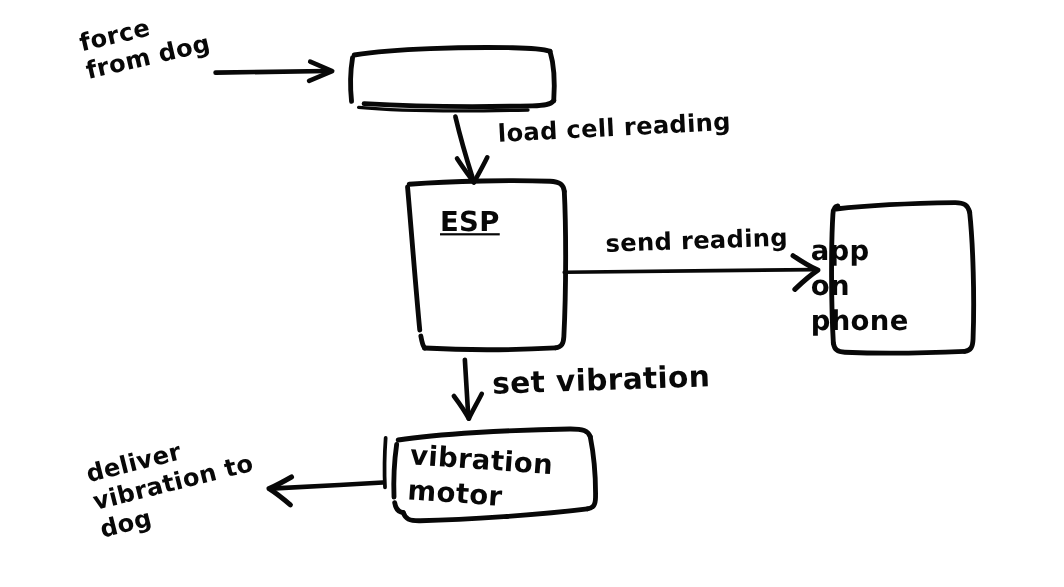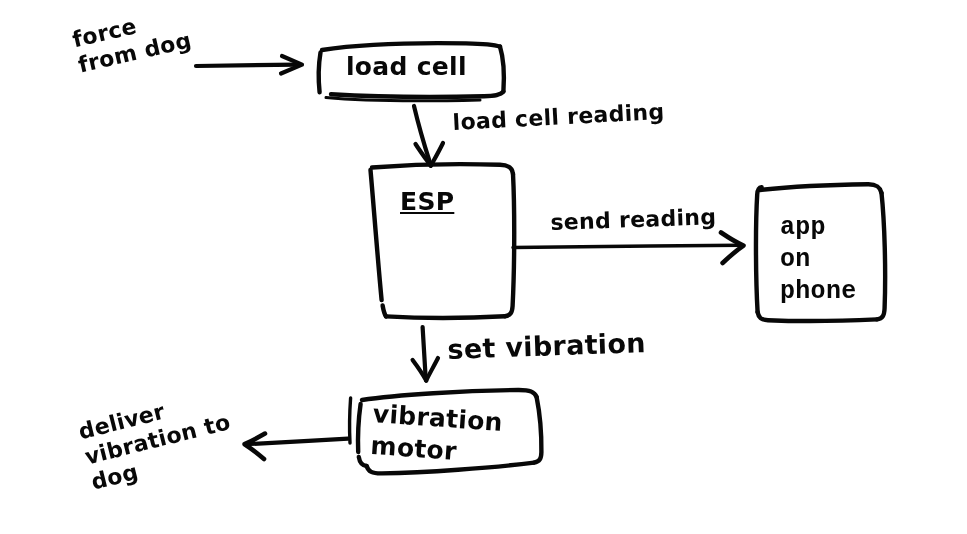--- a/index.html
+++ b/index.html
@@ -44,21 +44,21 @@
   .edge-label { font-size: 22px; }
   .edge-label.big { font-size: 27px; }
   
   .free-label { font-size: 22px; }
 
   #lbl-force        { left: 70px;  top: 28px;  transform: rotate(-13deg); transform-origin: 0 0; }
   #lbl-loadcell     { left: 346px; top: 52px;  }
   #lbl-lcreading    { left: 452px; top: 110px; transform: rotate(-3deg); transform-origin: 0 0; }
   #lbl-esp          { left: 400px; top: 187px; text-decoration: underline; }
   #lbl-sendreading  { left: 550px; top: 210px; transform: rotate(-2deg); transform-origin: 0 0; }
-  #lbl-app          { left: 780px; top: 212px; font-family: Liberation Mono, monospace; }
+  #lbl-app          { left: 737px; top: 212px; }
   #lbl-setvib       { left: 447px; top: 334px; transform: rotate(-2deg); transform-origin: 0 0; }
   #lbl-vibmotor     { left: 374px; top: 398px; transform: rotate(4deg); transform-origin: 0 0; }
   #lbl-deliver      { left: 76px;  top: 420px; transform: rotate(-14deg); transform-origin: 0 0; }
 </style>
 </head>
 <body>
 
 <div id="canvas">
 
   <svg id="sketch" viewBox="0 0 967 534">
@@ -137,21 +137,20 @@
     <g>
       <path class="sk-stroke" stroke-width="4.2" d="M 348 438.6 C 316 440.6 280 442.6 250 444"></path>
       <path class="sk-stroke" stroke-width="4.6" d="M 265 433.6 C 256.6 438.4 249.6 442 244.6 444.2 C 250 447.6 257 453 264 459"></path>
     </g>
 
   </svg>
 
   <div class="label free-label" id="lbl-force">force
 from dog</div>
 
-  <div class="label node-label" id="lbl-loadcell">load cell</div>
 
   <div class="label edge-label" id="lbl-lcreading">load cell reading</div>
 
   <div class="label node-label" id="lbl-esp">ESP</div>
 
   <div class="label edge-label" id="lbl-sendreading">send reading</div>
 
   <div class="label node-label multi" id="lbl-app">app
 on
 phone</div>

